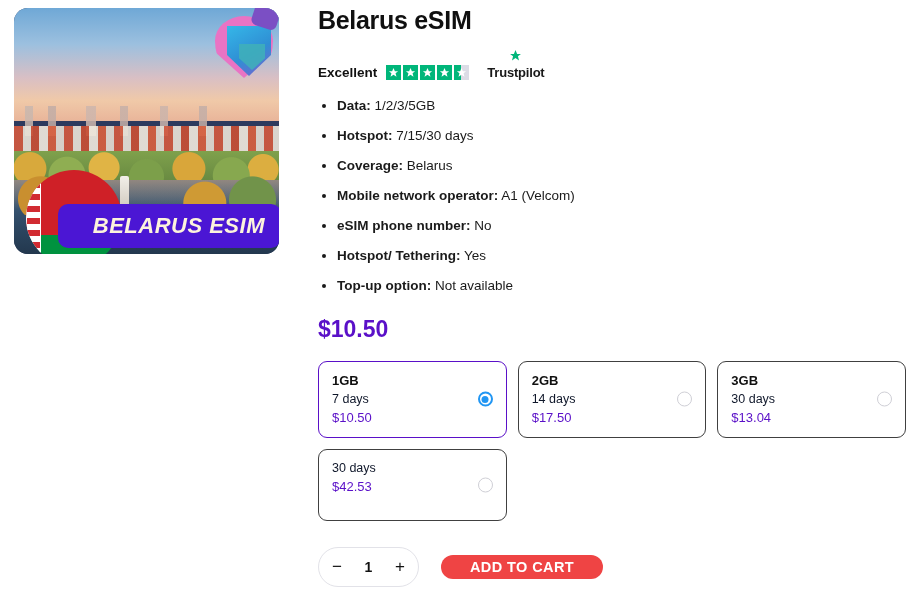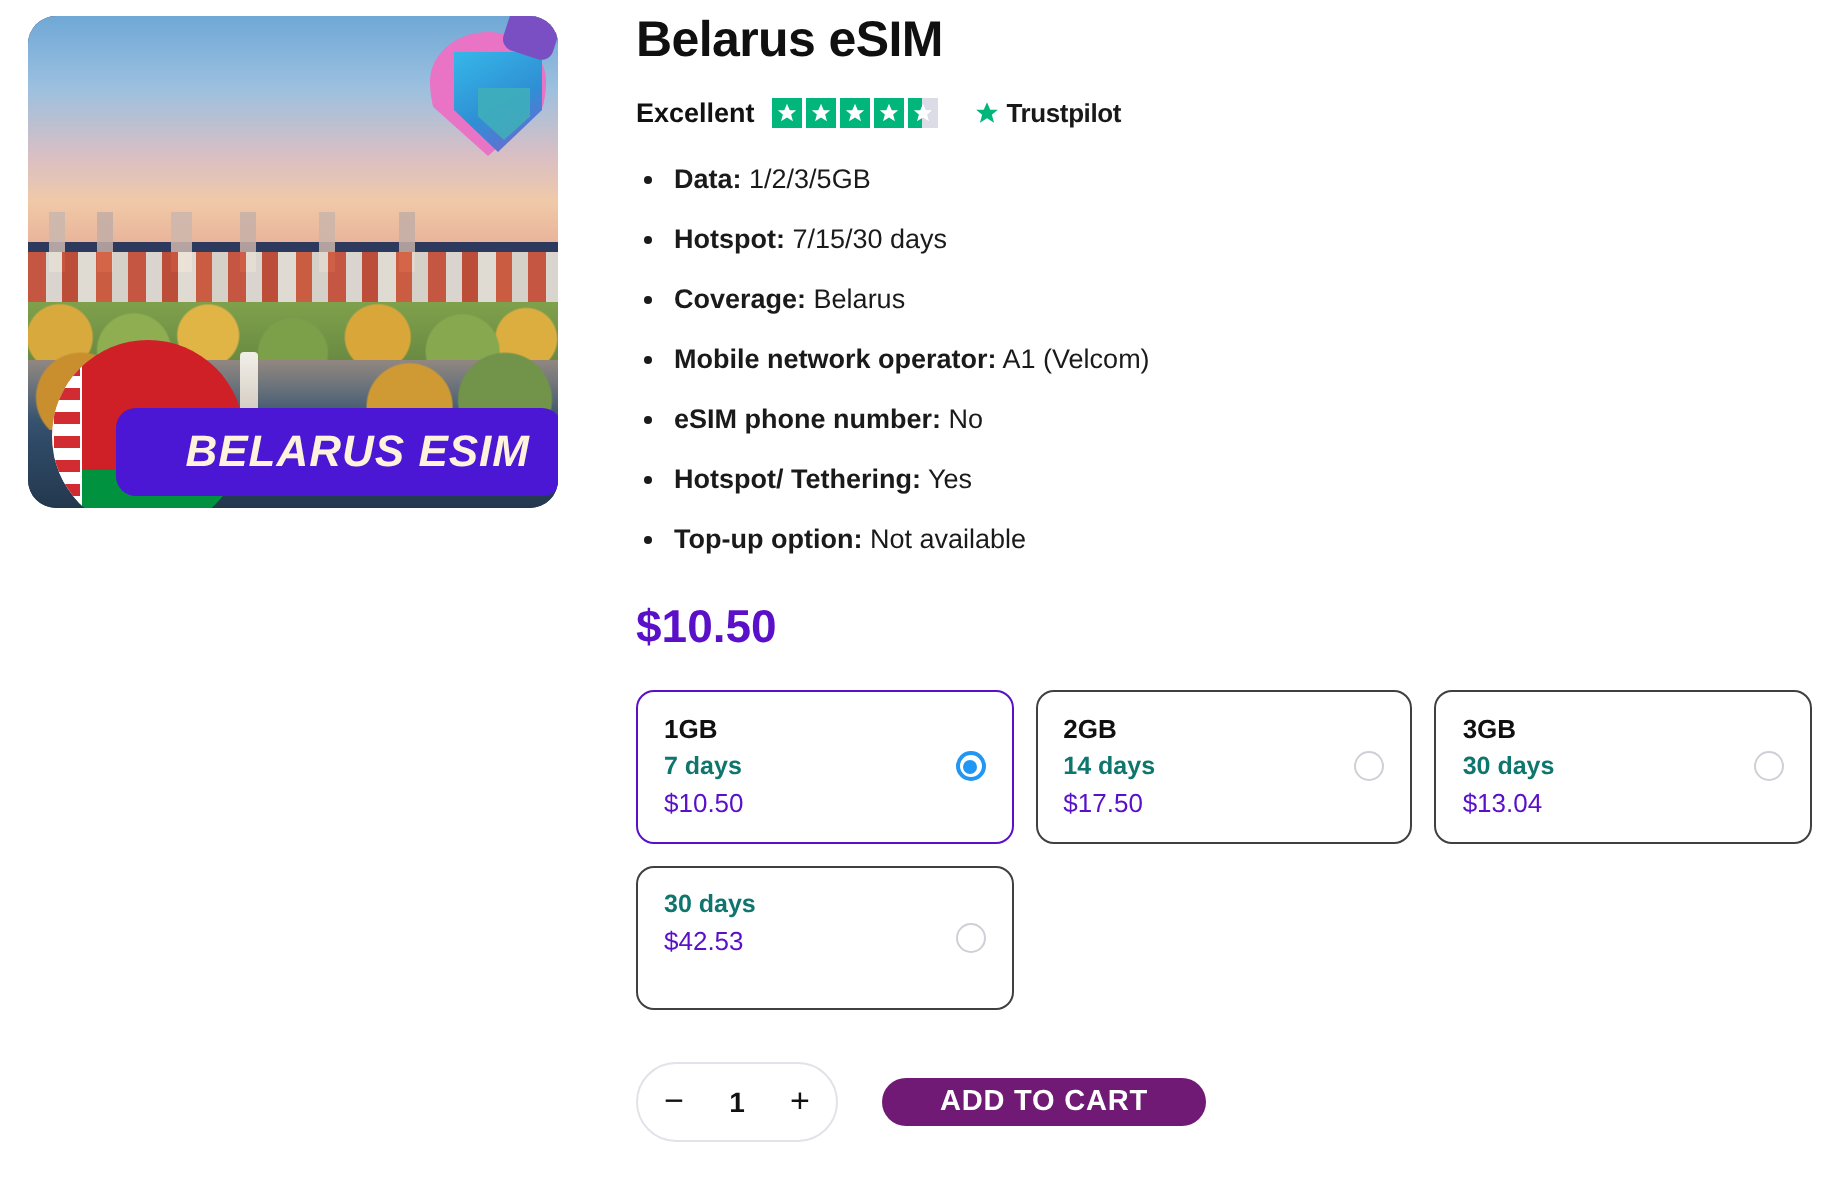--- a/index.html
+++ b/index.html
@@ -234,20 +234,21 @@
   .star.partial::before {
     content:"";
     position:absolute; left:0; top:0; bottom:0;
     width: 42%;
     background:#00b67a;
   }
   .star svg { position: relative; z-index: 2; display:block; }
   .tp {
     display: flex; align-items: center; gap: 3px;
     margin-left: 9px;
+    flex-direction: column;
   }
   .tp-name { font-size: 13px; font-weight: bold; color: #191919; letter-spacing: -.2px; }
 
   ul.specs {
     margin: 0 0 20px 0;
     padding-left: 19px;
     list-style: disc;
   }
   ul.specs li {
     font-size: 13.5px;
@@ -282,23 +283,22 @@
     border: 1.5px solid #5a10c8;
   }
   .plan .p-size {
     font-size: 13px;
     font-weight: bold;
     color: #101010;
     margin-bottom: 4px;
   }
   .plan .p-days {
     font-size: 12.5px;
-    color: #0f766e;
+    color: #0f172a;
     margin-bottom: 4px;
-    font-weight: bold;
   }
   .plan .p-price {
     font-size: 13px;
     color: #5a10c8;
   }
   .radio {
     position: absolute;
     right: 13px;
     top: 50%;
     transform: translateY(-50%);
@@ -343,21 +343,21 @@
     background: none;
     font-size: 17px;
     line-height: 1;
     color: #111;
     cursor: pointer;
     padding: 0;
     font-family: "Liberation Sans", sans-serif;
   }
   .qty { font-size: 14px; font-weight: bold; color: #111; }
   .cart-btn {
-    background: #701a75;
+    background: #ef4444;
     color: #fff;
     border: none;
     border-radius: 999px;
     height: 24px;
     padding: 0 29px;
     font-size: 14.5px;
     font-weight: bold;
     letter-spacing: .4px;
     cursor: pointer;
     font-family: "Liberation Sans", sans-serif;

